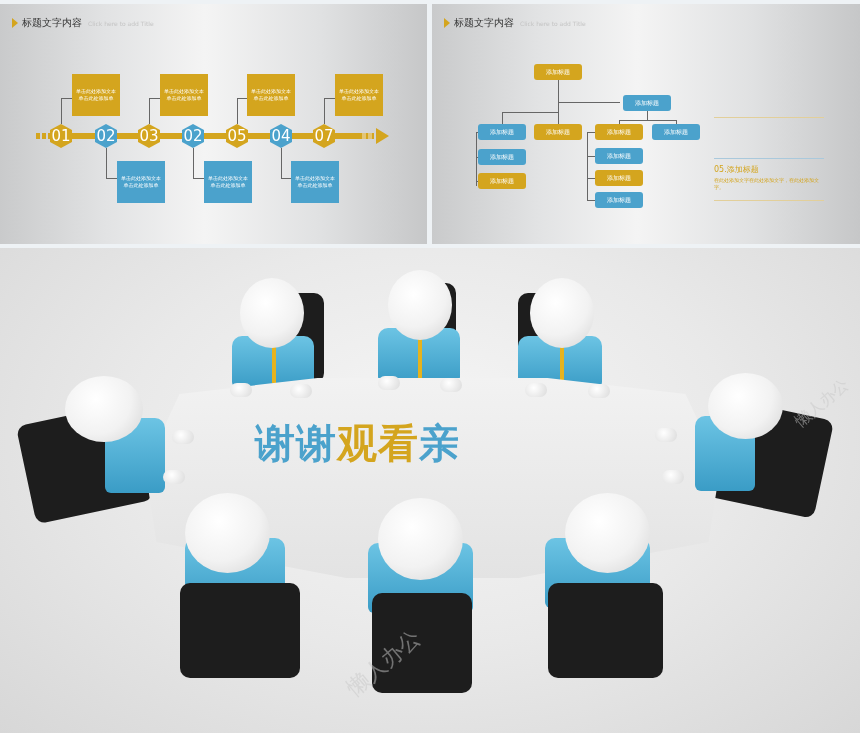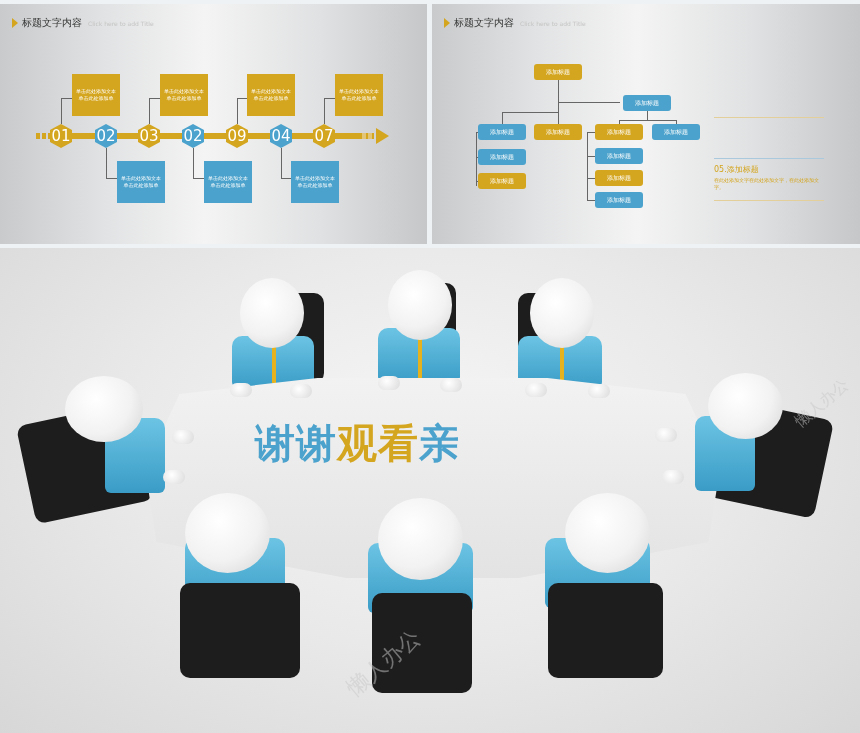--- a/index.html
+++ b/index.html
@@ -92,21 +92,21 @@
   <div class="hex gold" style="left:138px;top:120px">03</div>
 
   <div class="vline" style="left:193px;top:144px;height:30px"></div>
   <div class="hline" style="left:193px;top:174px;width:11px"></div>
   <div class="tl-box blue" style="left:204px;top:157px">单击此处添加文本单击此处添加单</div>
   <div class="hex blue" style="left:182px;top:120px">02</div>
 
   <div class="vline" style="left:237px;top:94px;height:26px"></div>
   <div class="hline" style="left:237px;top:94px;width:11px"></div>
   <div class="tl-box gold" style="left:247px;top:70px">单击此处添加文本单击此处添加单</div>
-  <div class="hex gold" style="left:226px;top:120px">09</div>
+  <div class="hex gold" style="left:226px;top:120px">05</div>
 
   <div class="vline" style="left:281px;top:144px;height:30px"></div>
   <div class="hline" style="left:281px;top:174px;width:11px"></div>
   <div class="tl-box blue" style="left:291px;top:157px">单击此处添加文本单击此处添加单</div>
   <div class="hex blue" style="left:270px;top:120px">04</div>
 
   <div class="vline" style="left:324px;top:94px;height:26px"></div>
   <div class="hline" style="left:324px;top:94px;width:11px"></div>
   <div class="tl-box gold" style="left:335px;top:70px">单击此处添加文本单击此处添加单</div>
   <div class="hex gold" style="left:313px;top:120px">07</div>

